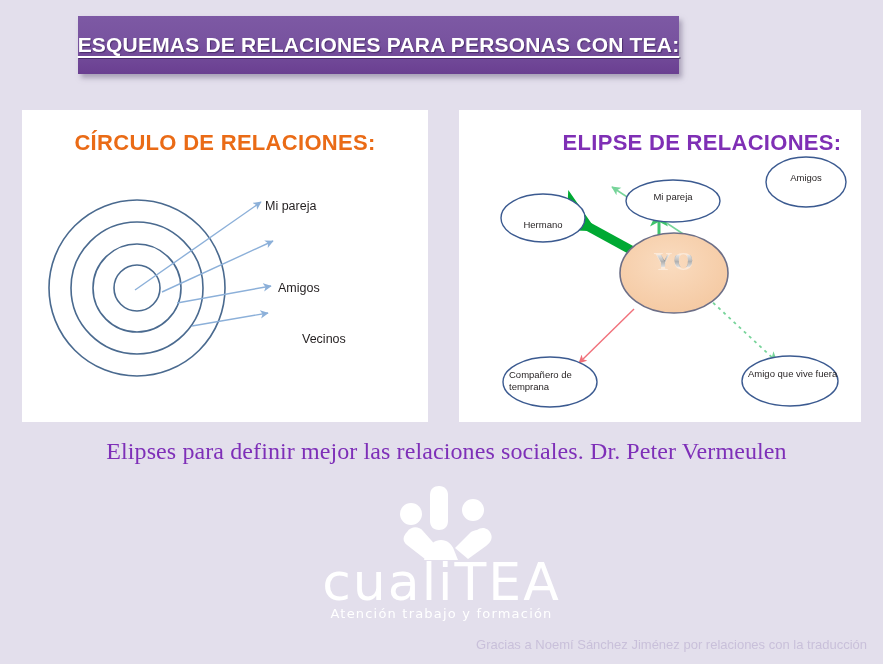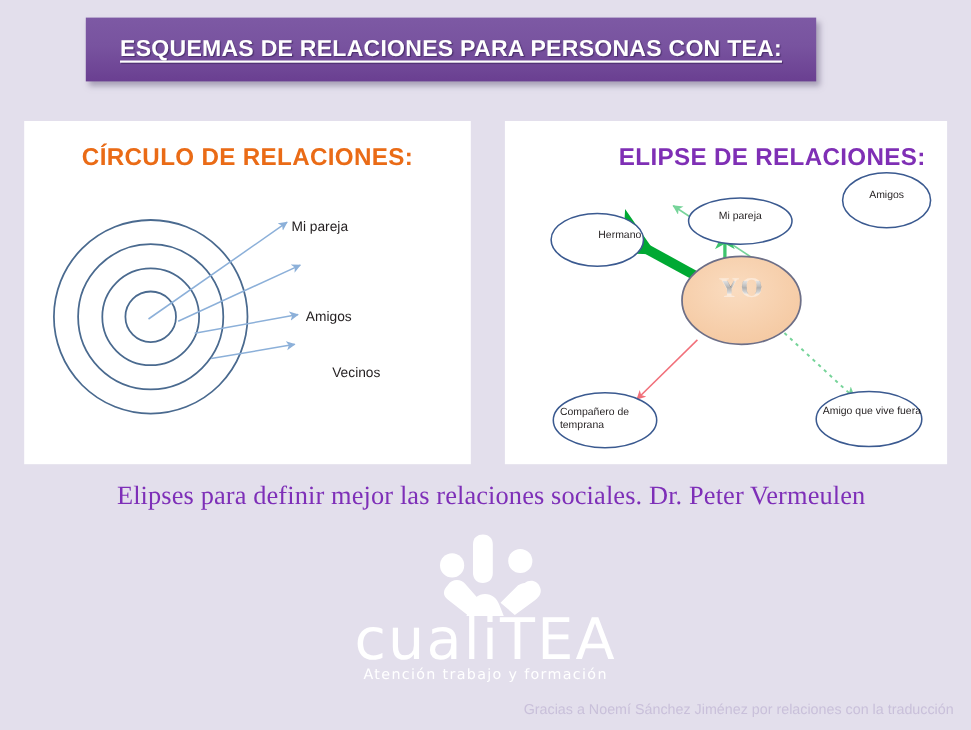--- a/index.html
+++ b/index.html
@@ -13,21 +13,21 @@
     font-family: "Liberation Sans", sans-serif;
     overflow: hidden;
     position: relative;
   }
 
   
   #title-banner {
     position: absolute;
     left: 78px;
     top: 16px;
-    width: 664px;
+    width: 601px;
     height: 58px;
     background: linear-gradient(180deg, #7d59a4 0%, #78539f 45%, #6a3f91 100%);
     box-shadow: 3px 4px 5px rgba(120, 110, 140, 0.55);
     display: flex;
     align-items: center;
     justify-content: center;
   }
   #title-banner .title-text {
     color: #ffffff;
     font-size: 21px;
@@ -93,21 +93,21 @@
     font-weight: bold;
     font-family: "Liberation Serif", serif;
     letter-spacing: 1px;
     background: linear-gradient(180deg, #cfcfcf 0%, #8d8d8d 42%, #6f6f6f 55%, #c9c9c9 100%);
     -webkit-background-clip: text;
     background-clip: text;
     color: transparent;
     text-shadow: 0 1px 0 rgba(255,255,255,0.45);
   }
 
-  #node-hermano       { left: 44px; top: 98px; width: 80px; text-align: right; }
+  #node-hermano       { left: 44px; top: 109px; width: 80px; text-align: center; }
   #node-mi-pareja     { left: 174px; top: 81px; width: 80px; text-align: center; }
   #node-amigos        { left: 307px; top: 62px; width: 80px; text-align: center; }
   #node-yo            { left: 167px; top: 145px; width: 96px; text-align: center; }
   #node-companero     { left: 50px;  top: 259px; width: 88px; }
   #node-amigo-fuera   { left: 289px; top: 258px; width: 92px; }
 
   
   #caption {
     position: absolute;
     left: 5px;

